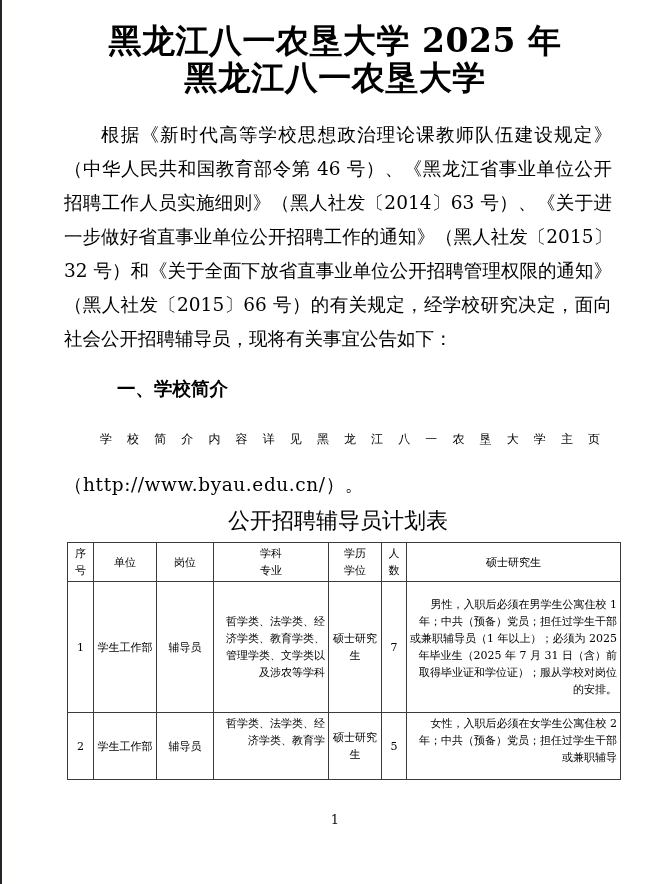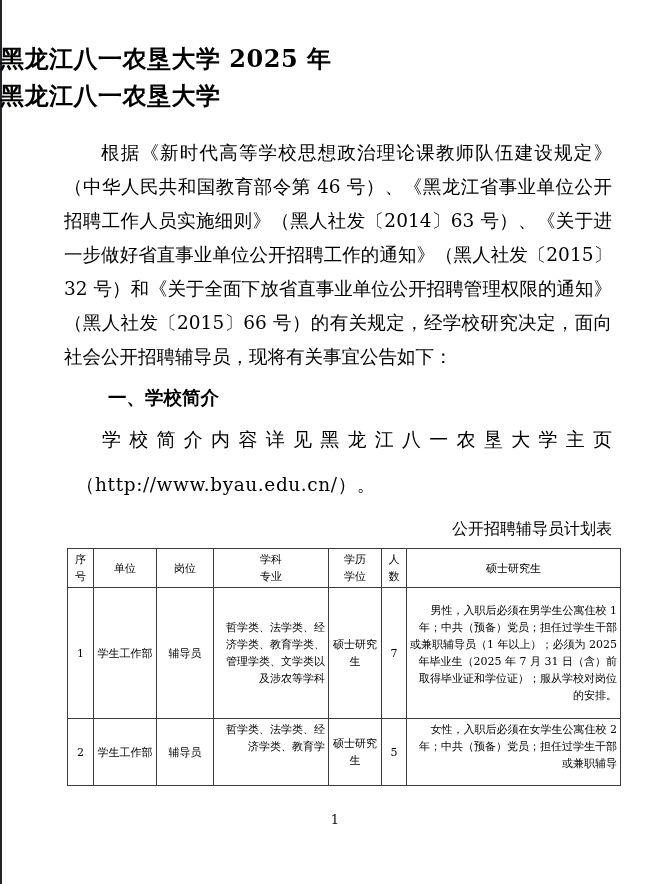--- a/index.html
+++ b/index.html
@@ -27,68 +27,70 @@
   .page {
     position: absolute;
     left: 0;
     top: 0;
     width: 670px;
     height: 884px;
     box-sizing: border-box;
     padding: 0;
   }
   .doc-title {
+    text-align: center;
     font-weight: bold;
-    font-size: 24px;
+    font-size: 33px;
     line-height: 37px;
     letter-spacing: 0.5px;
     margin: 0;
-    padding-top: 40px;
+    padding-top: 22px;
   }
   .doc-title .line2 { display: block; }
 
   .body-block {
     margin-top: 22px;
     padding-left: 64px;
     padding-right: 58px;
   }
   .para {
     font-size: 18.5px;
     line-height: 34px;
     text-align: justify;
     text-justify: inter-ideograph;
     margin: 0;
     text-indent: 2em;
   }
   .section-head {
     font-size: 18.5px;
     line-height: 34px;
     font-weight: bold;
-    margin: 7px;
+    margin: 16px;
     text-indent: 2em;
   }
   .para-spread {
-    font-size: 19px;
-    line-height: 34px;
-    margin: 0;
+    font-size: 12px;
+    line-height: 34px;
+    margin: 12px;
     text-indent: 2em;
     text-align: justify;
     text-align-last: justify;
   }
   .para-url {
     font-size: 18.5px;
     line-height: 34px;
-    margin: 12px;
+    margin: 0;
     letter-spacing: 0.6px;
   }
   .table-caption {
-    text-align: right;
-    font-size: 16px;
+    text-align: center;
+    font-size: 22px;
     line-height: 30px;
     margin: 6px 0 4px 0;
+    font-family: Liberation Mono, monospace;
   }
 
   table.plan {
     border-collapse: collapse;
     width: 553px;
     margin-left: 3px;
     table-layout: fixed;
   }
   table.plan td, table.plan th {
     border: 1px solid #3b3b3b;

